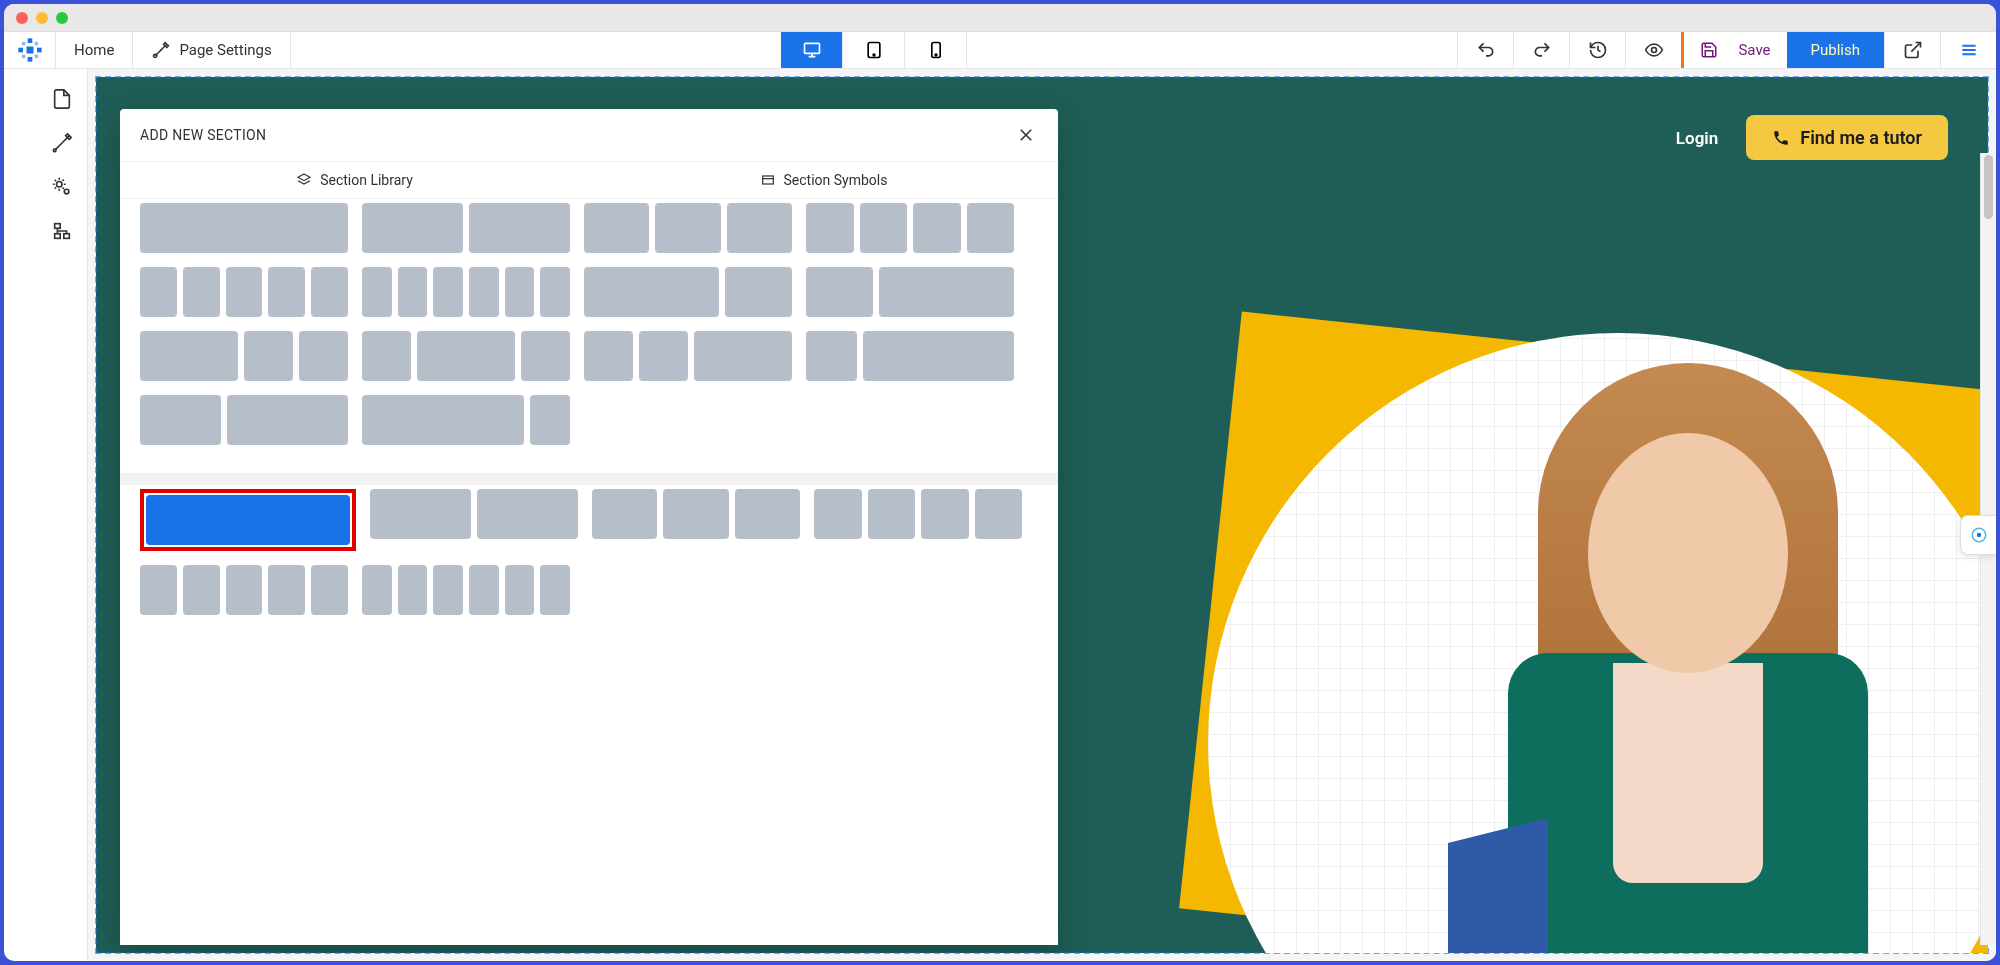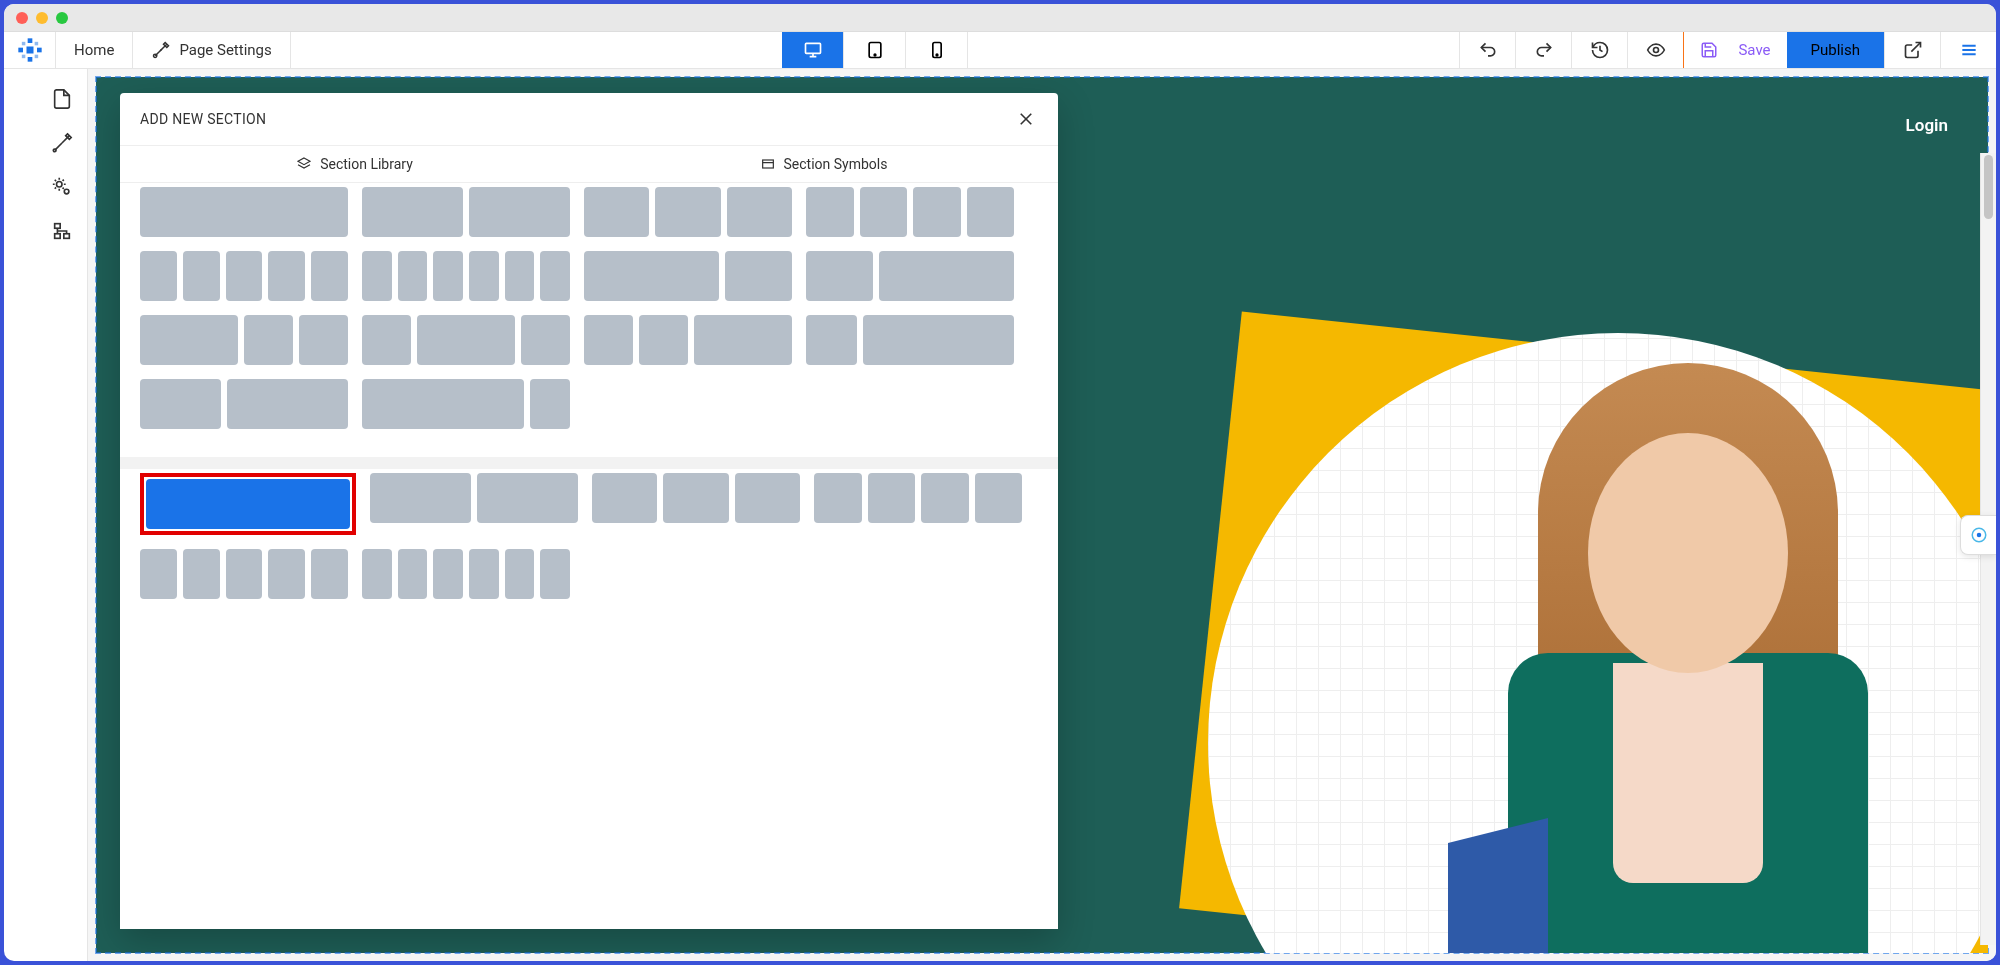--- a/index.html
+++ b/index.html
@@ -21,22 +21,22 @@
 .tb-logo svg { width: 28px; height: 28px; }
 .tb-btn { padding: 0 18px; display: flex; align-items: center; gap: 8px; font-size: 15px; color: #333; cursor: pointer; height: 100%; }
 .tb-spacer { flex: 1; }
 .tb-icon { width: 20px; height: 20px; color: #333; }
 .tb-device-group { display: flex; align-items: stretch; }
 .tb-device { width: 62px; display:flex; align-items:center; justify-content:center; border-right: 1px solid #e5e5e5; cursor:pointer; }
 .tb-device.active { background: #1a73e8; color: #fff; }
 .tb-device svg { width: 20px; height: 20px; }
 .tb-icon-btn { width: 56px; display:flex; align-items:center; justify-content:center; border-left: 1px solid #e5e5e5; cursor:pointer; color:#333; }
 .tb-icon-btn svg { width: 20px; height: 20px; }
-.tb-save { padding: 0 16px; display:flex; align-items:center; gap:20px; border-left:1px solid #f97316; cursor:pointer; color:#8b5cf6; font-size:15px; }
-.tb-publish { background:#1a73e8; color:#000000; padding:0 24px; display:flex; align-items:center; font-size:15px; cursor:pointer; }
+.tb-save { padding: 0 16px; display:flex; align-items:center; gap:20px; border-left:3px solid #f97316; cursor:pointer; color:#701a75; font-size:15px; }
+.tb-publish { background:#1a73e8; color:#fef9c3; padding:0 24px; display:flex; align-items:center; font-size:15px; cursor:pointer; }
 
 
 .body-row { flex:1; display:flex; overflow:hidden; position:relative;margin-left:32px; }
 
 
 .left-rail { width:52px; background:#fff; border-right:1px solid #e5e5e5; display:flex; flex-direction:column; align-items:center; padding-top:10px; gap:4px; }
 .rail-btn { width:40px; height:40px; display:flex; align-items:center; justify-content:center; cursor:pointer; color:#333; border-radius:4px; }
 .rail-btn svg { width:22px; height:22px; }
 
 
@@ -48,21 +48,21 @@
 .preview-cta { background:#f5c842; color:#1a1a1a; border-radius:8px; padding:12px 26px; display:flex; align-items:center; gap:10px; font-weight:600; font-size:18px; }
 .preview-yellow-shape { position:absolute; right:-120px; top:280px; width:900px; height:600px; background:#f5b800; transform:rotate(6deg); }
 .preview-circle { position:absolute; right:-40px; bottom:-200px; width:820px; height:820px; border-radius:50%; background:#fff; background-image:
   repeating-linear-gradient(0deg, #eee 0 1px, transparent 1px 22px),
   repeating-linear-gradient(90deg, #eee 0 1px, transparent 1px 22px);
 }
 .preview-person { position:absolute; right:60px; bottom:-40px; width:480px; height:640px; border-radius:240px 240px 0 0; overflow:hidden; }
 .preview-book { position:absolute; left:-20px; bottom:0; width:120px; height:160px; background:#2e5aa8; transform:skewY(-14deg); }
 
 
-.modal { position:absolute; top:16px; left:24px; width:938px; background:#fff; border-radius:4px; box-shadow:0 12px 36px rgba(0,0,0,0.22); display:flex; flex-direction:column; height:calc(100% - 40px); }
+.modal { position:absolute; top:32px; left:24px; width:938px; background:#fff; border-radius:4px; box-shadow:0 12px 36px rgba(0,0,0,0.22); display:flex; flex-direction:column; height:calc(100% - 40px); }
 .modal-header { padding:14px 20px; display:flex; align-items:center; justify-content:space-between; border-bottom:1px solid #eee; }
 .modal-title { font-size:14px; letter-spacing:0.3px; color:#333; }
 .modal-close { width:24px; height:24px; display:flex; align-items:center; justify-content:center; cursor:pointer; color:#333; }
 .modal-close svg { width:18px; height:18px; }
 
 .modal-tabs { display:flex; border-bottom:1px solid #eee; }
 .modal-tab { flex:1; text-align:center; padding:10px 0; font-size:14px; color:#333; cursor:pointer; display:flex; align-items:center; justify-content:center; gap:8px; position:relative; }
 .modal-tab.active { color:#1a73e8; }
 .modal-tab.active::after { content:""; position:absolute; left:0; right:0; bottom:-1px; height:2px; background:#1a73e8; }
 .highlight-red { position:absolute; left:0; right:0; top:-4px; bottom:-4px; border:3px solid #e10000; pointer-events:none; }
@@ -253,20 +253,26 @@
           <div class="person-body">
             <div class="person-hair"></div>
             <div class="person-torso"></div>
             <div class="blouse"></div>
             <div class="person-head"></div>
           </div>
           <div class="preview-book"></div>
         </div>
         <div class="preview-nav">
           <span style="font-weight:600;">Login</span>
+          <div class="preview-cta">
+            <svg viewBox="0 0 24 24" width="18" height="18" fill="currentColor">
+                <path d="M6.6 10.8a15 15 0 006.6 6.6l2.2-2.2a1 1 0 011-.24 11.5 11.5 0 003.6.58 1 1 0 011 1V20a1 1 0 01-1 1A17 17 0 013 4a1 1 0 011-1h3.5a1 1 0 011 1 11.5 11.5 0 00.58 3.6 1 1 0 01-.24 1z"></path>
+              </svg>
+            <span>Find me a tutor</span>
+          </div>
         </div>
 
         <div class="modal">
           <div class="modal-header">
             <div class="modal-title">ADD NEW SECTION</div>
             <div class="modal-close">
               <svg viewBox="0 0 24 24" fill="none" stroke="currentColor" stroke-width="2.2">
                   <line x1="5" y1="5" x2="19" y2="19"></line>
                   <line x1="19" y1="5" x2="5" y2="19"></line>
                 </svg>

